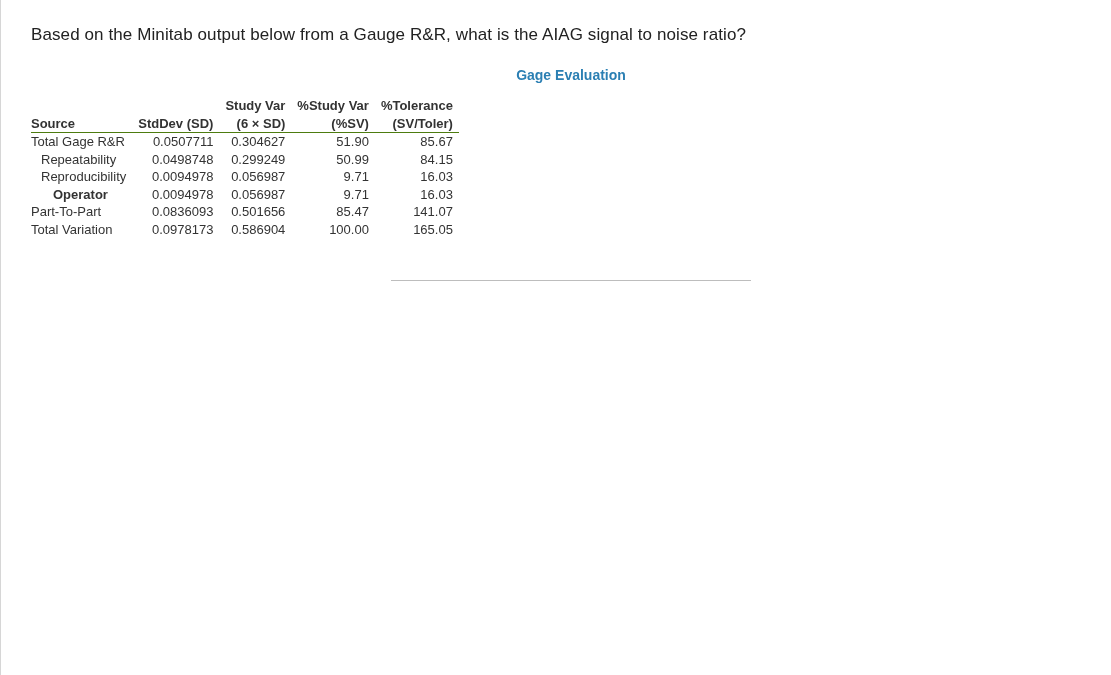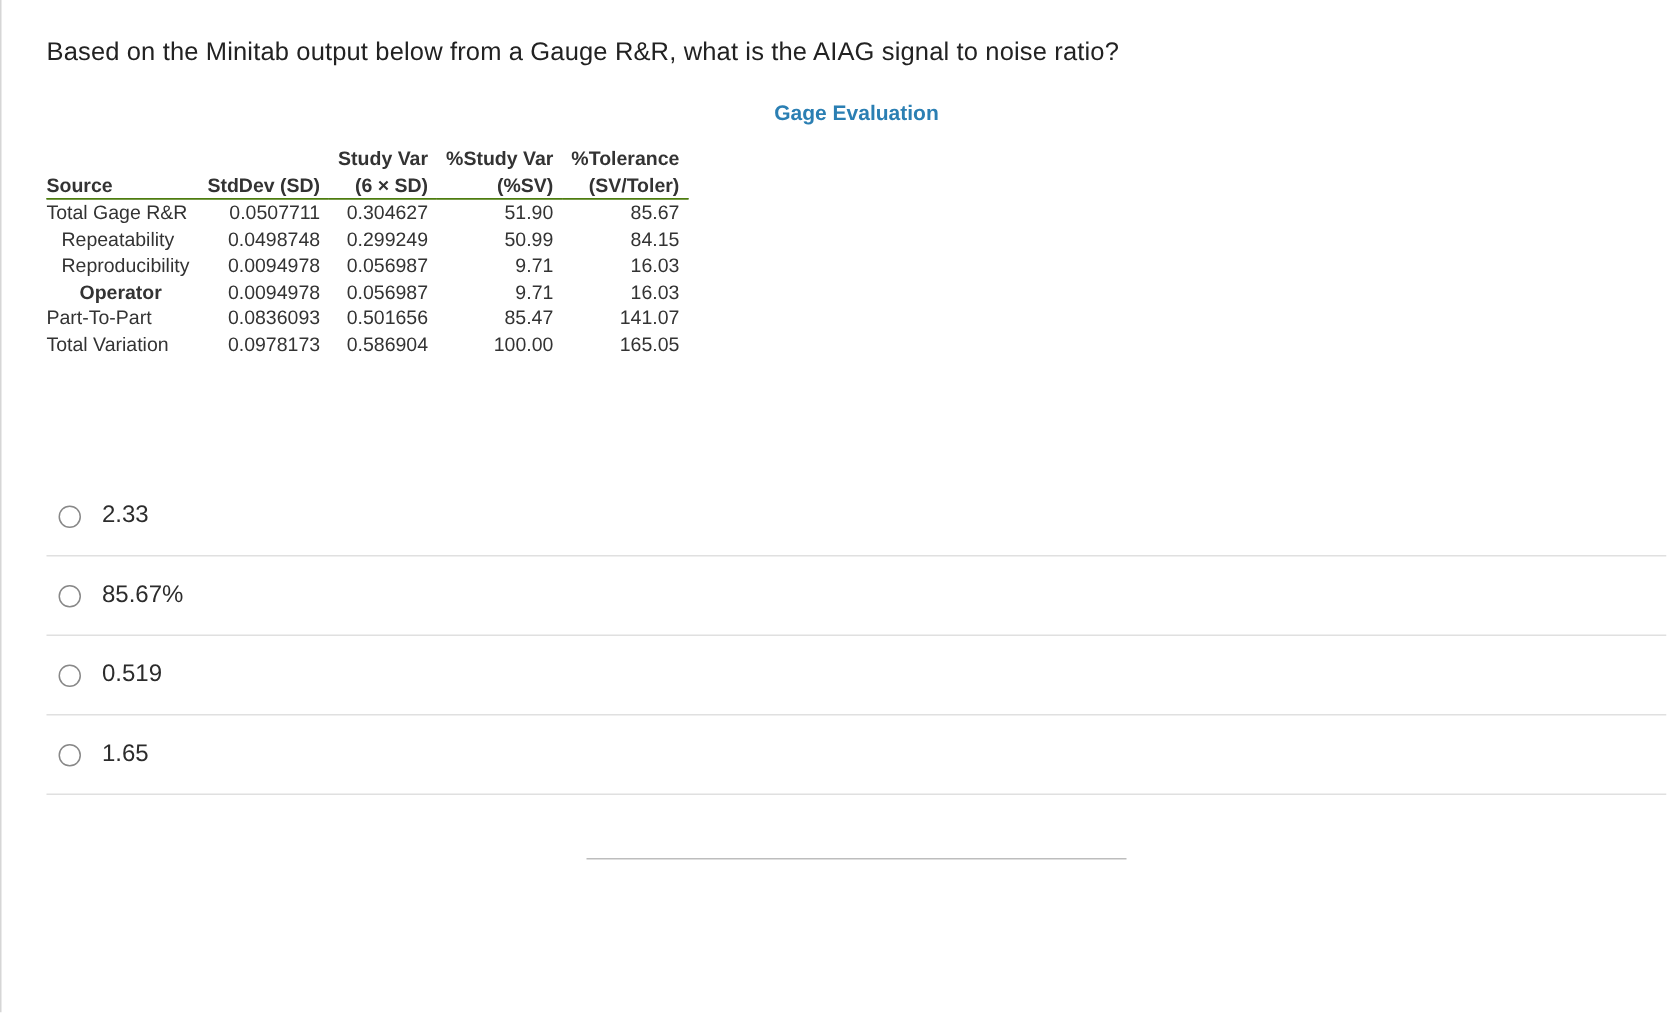--- a/index.html
+++ b/index.html
@@ -159,33 +159,15 @@
             <td class="src">Total Variation</td>
             <td>0.0978173</td>
             <td>0.586904</td>
             <td>100.00</td>
             <td>165.05</td>
           </tr>
         </tbody>
     </table>
   </div>
 
-  <div class="choices">
-      <div class="choice">
-        <span class="radio"></span>
-        <span class="choice-label">2.33</span>
-      </div>
-      <div class="choice">
-        <span class="radio"></span>
-        <span class="choice-label">85.67%</span>
-      </div>
-      <div class="choice">
-        <span class="radio"></span>
-        <span class="choice-label">0.519</span>
-      </div>
-      <div class="choice">
-        <span class="radio"></span>
-        <span class="choice-label">1.65</span>
-      </div>
-    </div>
 
   <hr class="footer-rule">
 </div>
 
 </body></html>

